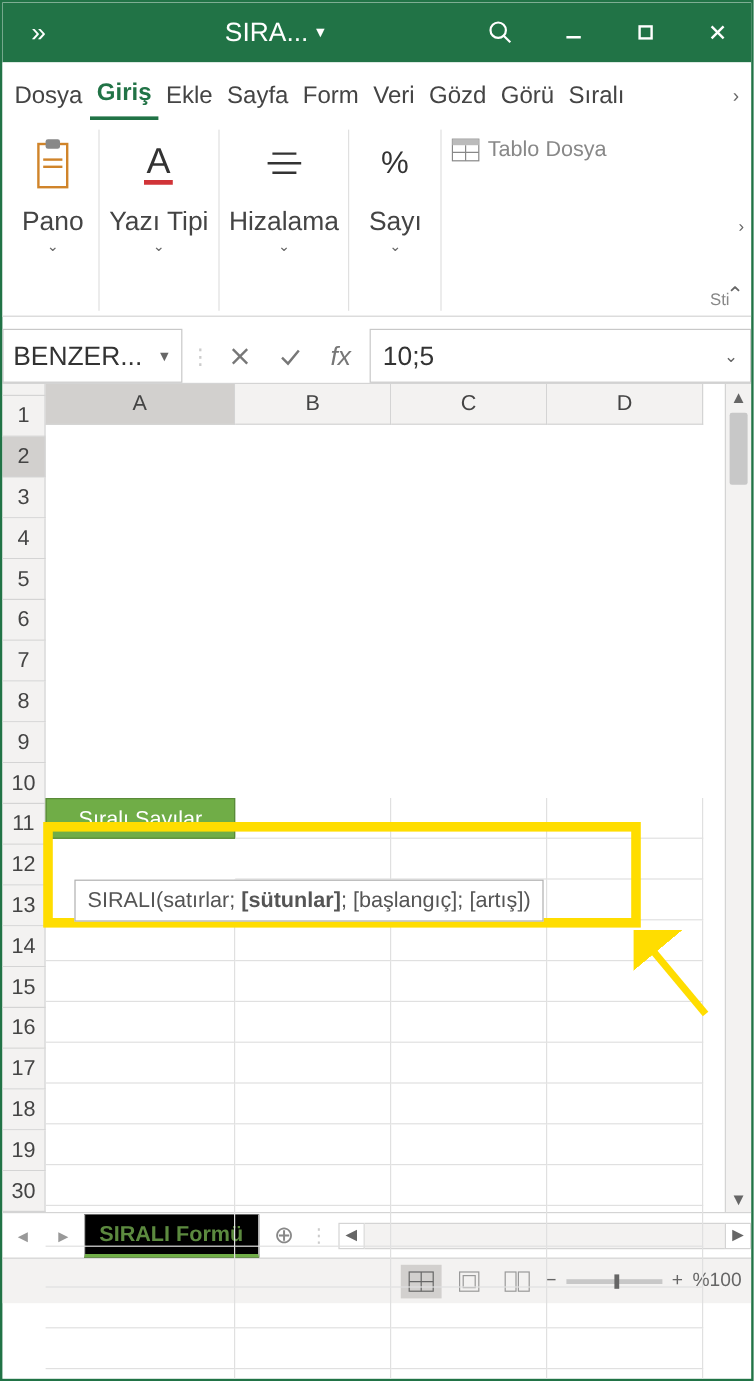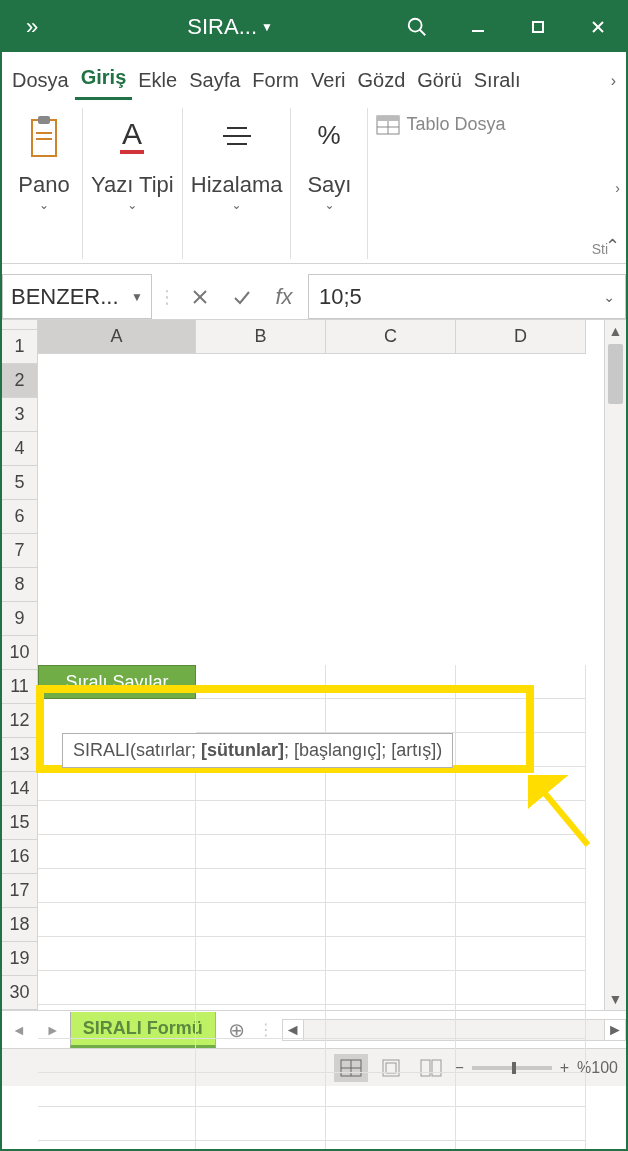--- a/index.html
+++ b/index.html
@@ -65,21 +65,21 @@
 
 
 .highlight-box { position: absolute; border: 8px solid #ffdd00; pointer-events: none; z-index: 10; }
 .tooltip { position: absolute; background: #fff; border: 1px solid #b0b0b0; padding: 6px 10px; font-size: 18px; color: #555; z-index: 11; white-space: nowrap; }
 .tooltip .bold { font-weight: 700; }
 .arrow-annotation { position: absolute; z-index: 12; }
 
 
 .sheet-bar { height: 38px; display: flex; align-items: center; border-top: 1px solid #d4d4d4; background: #fff; }
 .sheet-nav { padding: 0 10px; color: #999; font-size: 14px; cursor: pointer; }
-.sheet-tab { padding: 6px 12px; font-size: 18px; font-weight: 700; color: #5c8a3f; background: #bef264; border: 1px solid #aeaeae; border-bottom: 3px solid #70AD47; border-top: none; cursor: pointer; }
+.sheet-tab { padding: 6px 12px; font-size: 18px; font-weight: 700; color: #5c8a3f; background: #000000; border: 1px solid #aeaeae; border-bottom: 3px solid #70AD47; border-top: none; cursor: pointer; }
 .sheet-add { width: 30px; height: 30px; display: flex; align-items: center; justify-content: center; color: #888; cursor: pointer; font-size: 20px; margin-left: 6px; }
 .sheet-grip { color: #ccc; margin-left: 6px; }
 .hscroll { flex: 1; display: flex; align-items: center; margin-left: 8px; }
 .hscroll .arrow { width: 22px; height: 22px; display: flex; align-items: center; justify-content: center; color: #666; cursor: pointer; border: 1px solid #d4d4d4; }
 .hscroll .track { flex: 1; height: 22px; background: #f3f2f1; border-top: 1px solid #d4d4d4; border-bottom: 1px solid #d4d4d4; }
 
 
 .statusbar { height: 38px; background: #f3f2f1; border-top: 1px solid #d4d4d4; display: flex; align-items: center; padding: 0 8px; gap: 6px; }
 .statusbar .view-btn { width: 34px; height: 28px; display: flex; align-items: center; justify-content: center; color: #666; cursor: pointer; }
 .statusbar .view-btn.active { background: #d2d0ce; }

